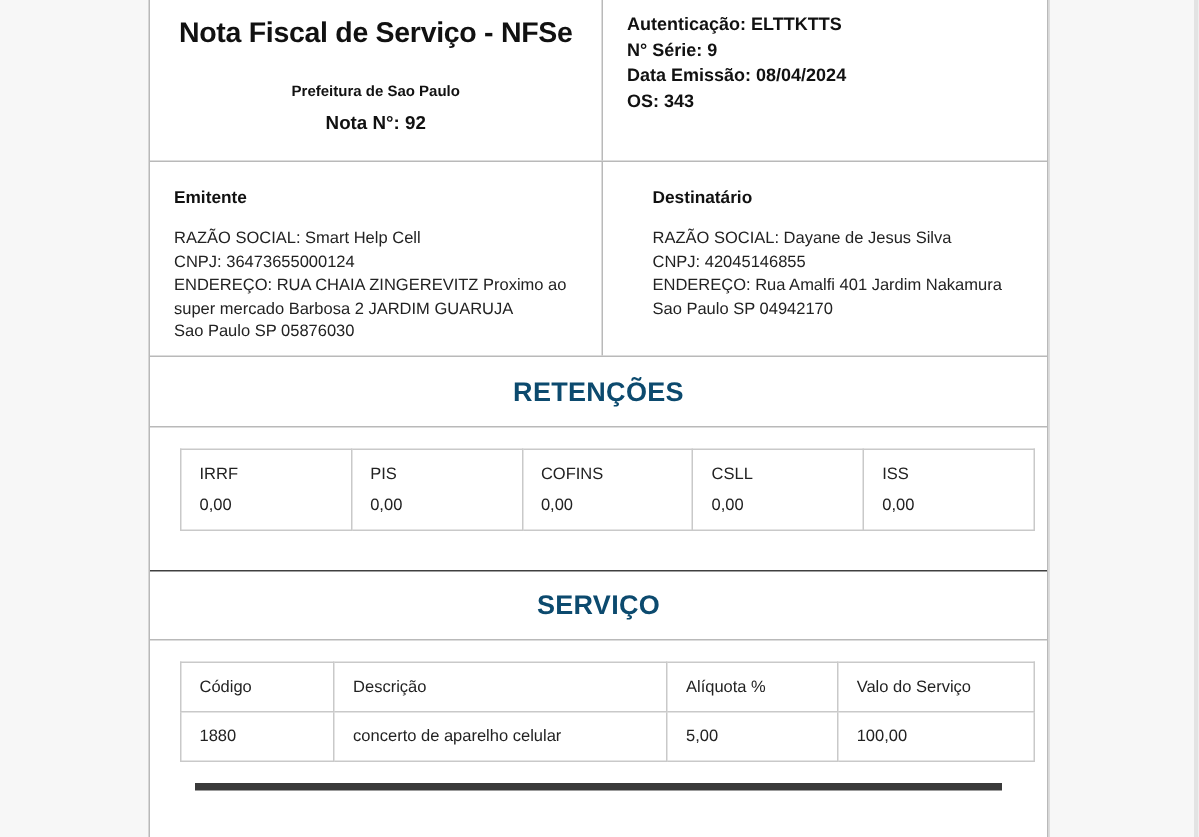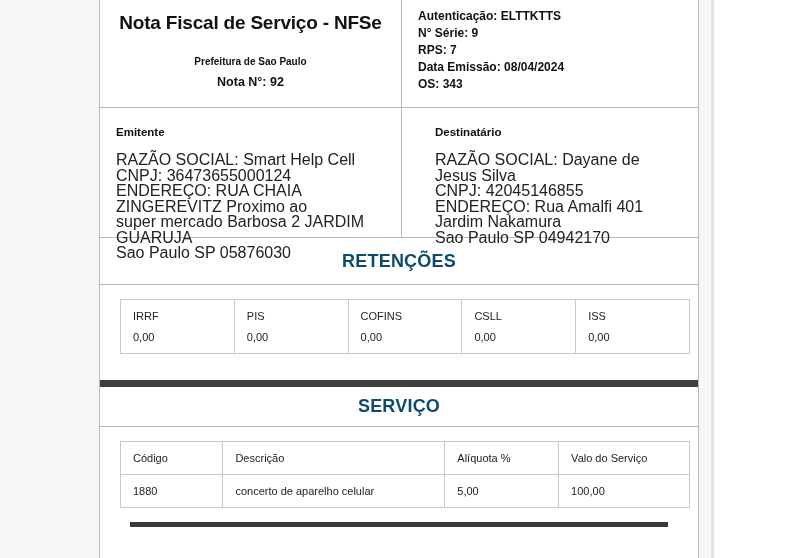--- a/index.html
+++ b/index.html
@@ -8,21 +8,21 @@
   }
   body {
     width: 799px;
     height: 558px;
     background: #ffffff;
     font-family: "Liberation Sans", sans-serif;
     overflow: hidden;
   }
   .page-wrap {
     position: relative;
-    width: 714px;
+    width: 799px;
     height: 558px;
     background: #ffffff;
     text-decoration: underline;
   }
   
   .gutter-left {
     position: absolute;
     left: 0;
     top: 0;
     width: 99px;
@@ -113,21 +113,21 @@
     box-sizing: border-box;
     padding: 18px 16px 0 16px;
   }
   .party-title {
     font-size: 11.5px;
     font-weight: bold;
     color: #111111;
     margin-bottom: 14px;
   }
   .party-line {
-    font-size: 16px;
+    font-size: 11px;
     color: #222222;
     line-height: 15.5px;
   }
   
   .section-banner {
     height: 47px;
     box-sizing: border-box;
     border-bottom: 1px solid #b9b9b9;
     display: flex;
     align-items: center;
@@ -206,21 +206,20 @@
 
     <div class="header-row">
       <div class="header-left">
         <div class="doc-title">Nota Fiscal de Serviço - NFSe</div>
         <div class="doc-sub">Prefeitura de Sao Paulo</div>
         <div class="doc-sub2">Nota N°: 92</div>
       </div>
       <div class="header-right">
         <div class="hr-line">Autenticação: ELTTKTTS</div>
         <div class="hr-line">N° Série: 9</div>
-        <div class="hr-line">RPS: 7</div>
         <div class="hr-line">Data Emissão: 08/04/2024</div>
         <div class="hr-line">OS: 343</div>
       </div>
     </div>
 
     <div class="parties-row">
       <div class="party-left">
         <div class="party-title">Emitente</div>
         <div class="party-line">RAZÃO SOCIAL: Smart Help Cell</div>
         <div class="party-line">CNPJ: 36473655000124</div>
@@ -263,21 +262,21 @@
           </td>
           <td>
             <div class="cell-label">ISS</div>
             <div class="cell-value">0,00</div>
           </td>
         </tr>
       </tbody>
         </table>
     </div>
 
-    <div class="section-banner" style="margin-top:26px; border-top:7px solid #404040;justify-content:center;">
+    <div class="section-banner" style="margin-top:26px; border-top:1px solid #404040;justify-content:center;">
       <span>SERVIÇO</span>
     </div>
 
     <div class="table-zone">
       <table class="grid">
         <colgroup>
           <col style="width:18%">
           <col style="width:39%">
           <col style="width:20%">
           <col style="width:23%">

